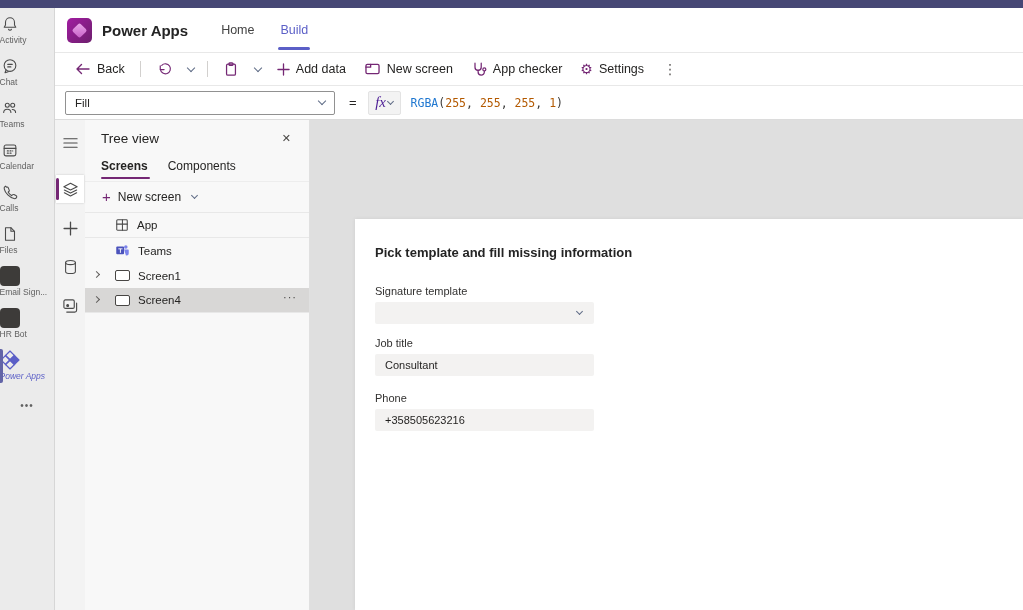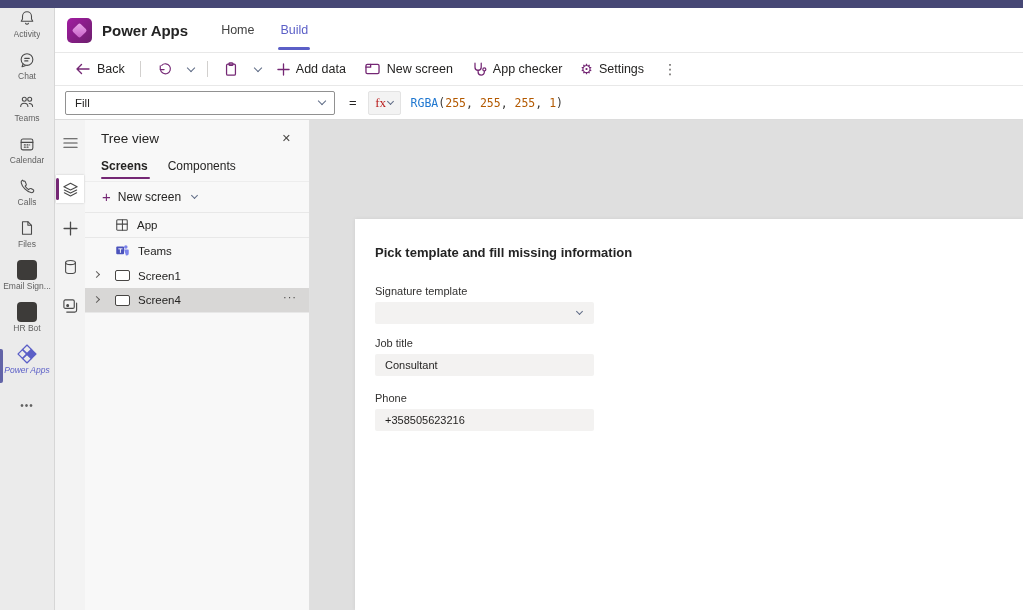--- a/index.html
+++ b/index.html
@@ -6,22 +6,22 @@
   html,body { width:1023px; height:610px; overflow:hidden; background:#fff;
     font-family:"Liberation Sans", sans-serif; }
   .app { position:relative; width:1023px; height:610px; background:#fff; overflow:hidden; }
 
   
   .topbar { position:absolute; left:0; top:0; width:1023px; height:8px; background:#464775; }
 
   
   .rail { position:absolute; left:0; top:8px; width:55px; height:602px;
     background:#ebebeb; border-right:1px solid #d6d6d6; display:flex; flex-direction:column; align-items:center; }
-  .rail-item { position:relative; width:55px; min-height:42px; 
-    display:flex; flex-direction:column; align-items:center; gap:1px; cursor:pointer; }
+  .rail-item { position:relative; width:55px; min-height:42px; padding-top:6px;
+    display:flex; flex-direction:column; gap:1px; cursor:pointer; }
   .rail-item .ricon { width:20px; height:20px; display:flex; align-items:center; justify-content:center; }
   .rail-item .rlabel { font-size:8.5px; color:#616161; max-width:52px; white-space:nowrap;
     overflow:hidden; text-overflow:ellipsis; }
   .rail-item.active .rlabel { color:#5b5fc7; font-style:italic; }
   .rail-item.active::before { content:""; position:absolute; left:0; top:5px; width:3px; height:34px;
     background:#6264a7; border-radius:0 2px 2px 0; }
   .rail-item.appicon .ricon { width:20px; height:20px; background:#3d3b39; border-radius:4px; }
   .rail-more { margin-top:14px; color:#616161; font-size:10px; letter-spacing:1px; cursor:pointer; }
   svg.stroke { fill:none; stroke:#4a4a4a; stroke-width:1.2; stroke-linecap:round; stroke-linejoin:round; }
 
@@ -58,21 +58,21 @@
 
   
   .formulabar { height:34px; background:#fff; border-bottom:1px solid #dcdcdc;
     display:flex; align-items:center; padding-left:10px; position:relative; }
   .prop-combo { width:270px; height:24px; border:1px solid #919191; border-radius:2px; background:#fff;
     display:flex; align-items:center; justify-content:space-between; padding:0 9px;
     font-size:11.5px; color:#252423; cursor:pointer; }
   .equals { font-size:13px; color:#252423; margin:0 11px 0 14px; }
   .fx-box { width:33px; height:24px; background:#f3f3f3; border:1px solid #e3e3e3; border-radius:2px;
     display:flex; align-items:center; justify-content:center; gap:2px; cursor:pointer; }
-  .fx-label { font-family:"Liberation Serif", serif; font-size:13px; color:#b91c1c; }
+  .fx-label { font-family:"Liberation Serif", serif; font-style:italic; font-size:15px; color:#4c1d95; }
   .fx-box .chev { width:5px; height:5px; }
   .formula-text { margin-left:10px; font-family:"DejaVu Sans Mono", monospace; font-size:11.5px;
     white-space:pre; cursor:text; flex:1; }
   .ftok-func { color:#1f77d0;margin-top:36px; }
   .ftok-num { color:#b35900; }
   .ftok-plain { color:#3b3a39; }
 
   
   .workspace { flex:1; display:flex; min-height:0; }
 

